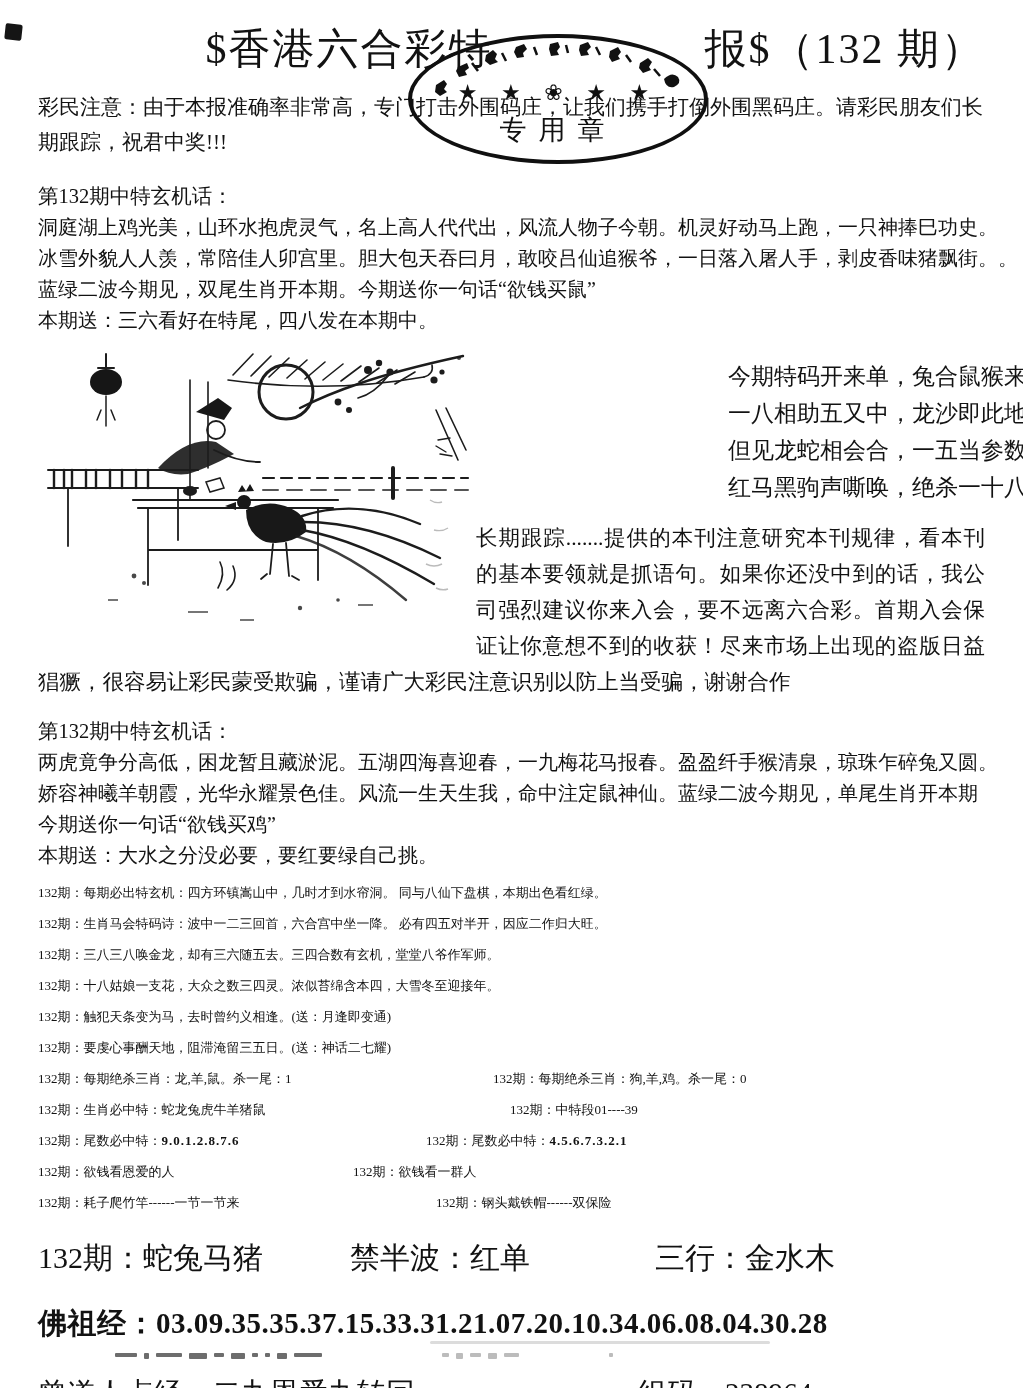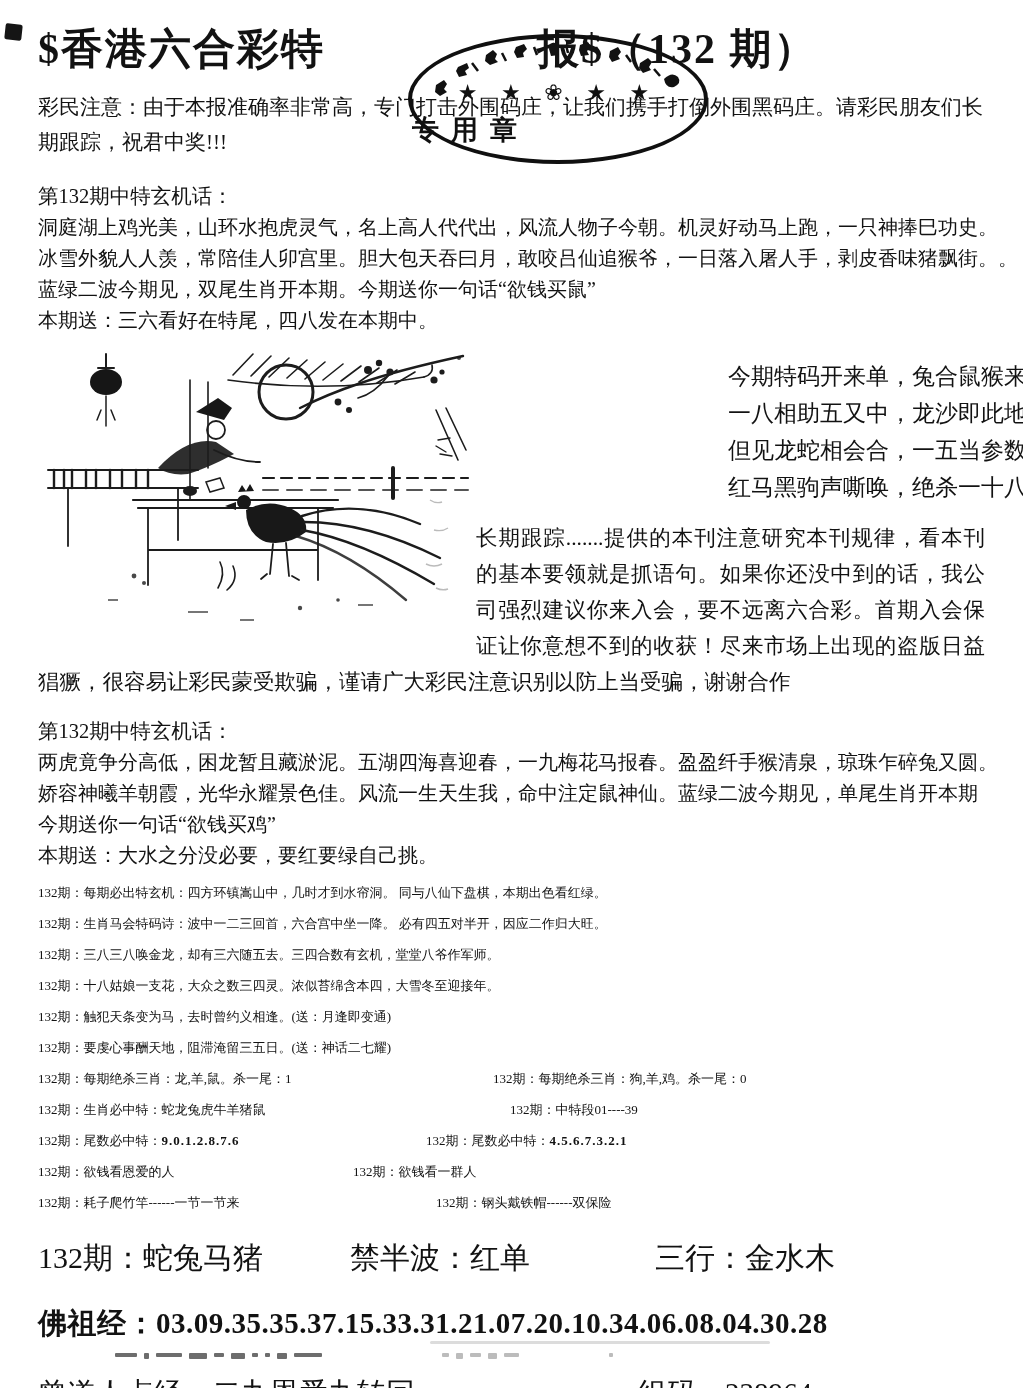--- a/index.html
+++ b/index.html
@@ -7,28 +7,28 @@
     position:relative;width:1023px;height:1388px;margin:0 auto;
     background:#ffffff;color:#121212;overflow:hidden;
     font-family:"Liberation Serif","DejaVu Serif",serif;
   }
   .inner{position:relative;padding:18px 38px 0 38px;box-sizing:border-box;}
 
   
   .corner-ink{position:absolute;left:5px;top:24px;width:17px;height:16px;background:#151515;border-radius:2px;transform:rotate(6deg);}
 
   
-  .title{position:relative;text-align:left;font-size:42px;font-weight:700;letter-spacing:2px;line-height:62px;height:66px;white-space:nowrap;z-index:1;}
+  .title{position:relative;text-align:right;font-size:42px;font-weight:400;letter-spacing:2px;line-height:62px;height:66px;white-space:nowrap;z-index:1;}
   .title .gap{display:inline-block;width:212px;}
 
   
   .stamp{position:absolute;left:408px;top:34px;width:292px;height:122px;border:4px solid #101010;border-radius:50%;z-index:5;pointer-events:none;background:transparent;}
   .stamp svg{position:absolute;left:0;top:0;width:100%;height:100%;}
   .stamp .stars{position:absolute;left:0;top:42px;width:100%;text-align:center;font-size:22px;letter-spacing:9px;color:#101010;white-space:nowrap;}
-  .stamp .seal{position:absolute;left:0;top:74px;width:100%;text-align:left;font-size:27px;font-weight:700;letter-spacing:12px;color:#101010;white-space:nowrap;}
+  .stamp .seal{position:absolute;left:0;top:74px;width:100%;text-align:center;font-size:27px;font-weight:400;letter-spacing:12px;color:#101010;white-space:nowrap;}
 
   .notice{margin-top:6px;font-size:21px;line-height:35px;}
 
   .sec-heading{margin-top:8px;font-size:20.5px;line-height:31px;white-space:nowrap;}
   .mline{font-size:20px;line-height:31px;white-space:nowrap;}
 
   
   .mid{margin-top:14px;}
   .illus{float:left;width:432px;height:288px;margin:0 6px 6px 0;}
   .poem{display:flow-root;padding-left:252px;padding-top:8px;font-size:23px;line-height:37px;white-space:nowrap;}

